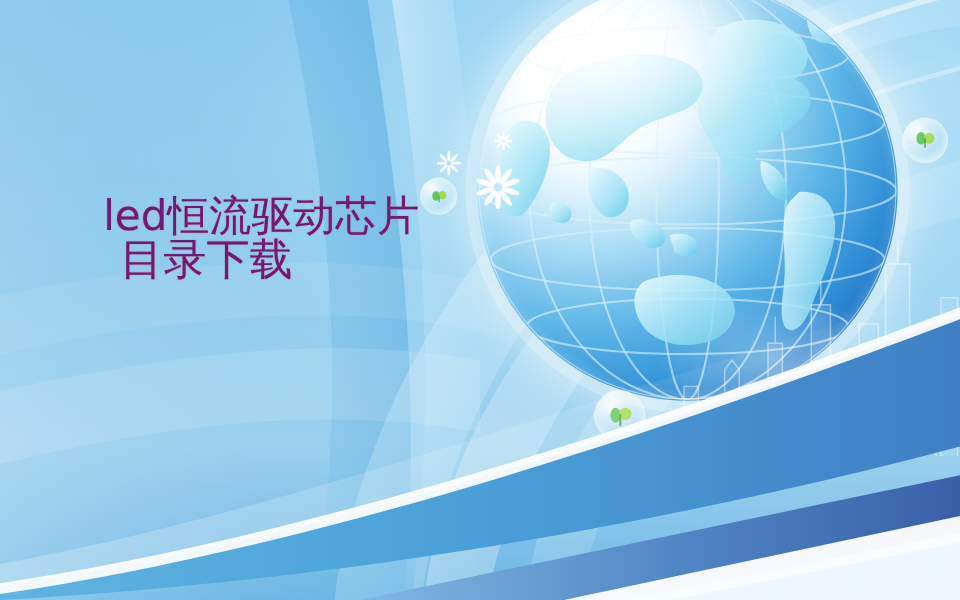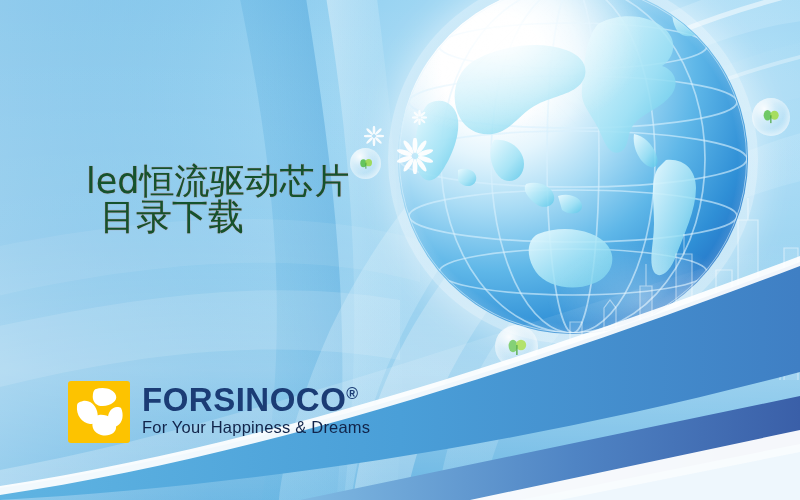--- a/index.html
+++ b/index.html
@@ -99,21 +99,21 @@
 
   
   .bands { position: absolute; inset: 0; pointer-events: none; }
 
   
   .headline {
     position: absolute;
     left: 86px;
     top: 164px;
     width: 330px;
-    color: #14532d;
+    color: #701a75;
     font-family: "DejaVu Sans", "Liberation Sans", sans-serif;
     line-height: 1.0;
     text-shadow: 0 0 1px rgba(252,22,5,0.5);
   }
   .headline .l1 {
     display: block;
     font-size: 35px;
     white-space: nowrap;
   }
   .headline .l2 {
@@ -453,30 +453,14 @@
 
     <path d="M470,500 L800,430 L800,500 Z" fill="#ffffff" opacity="0.95"></path>
     <path d="M560,500 L800,452 L800,500 Z" fill="#eef7fd"></path>
   </svg>
 
   <div class="headline">
     <span class="l1">led恒流驱动芯片</span>
     <span class="l2">目录下载</span>
   </div>
 
-  <div class="logo">
-    <div class="logo-mark">
-      <svg viewBox="0 0 62 62" width="62" height="62">
-        <g fill="#ffffff">
-          <path d="M32,8 C42,7 50,12 51,18 C52,24 44,27 36,26 C30,25 27,20 28,15 C29,11 30,9 32,8 Z" transform="rotate(-12 31 31)"></path>
-          <path d="M9,25 C8,34 14,42 22,43 C29,44 31,37 29,30 C27,23 21,19 15,20 C11,21 9,22 9,25 Z"></path>
-          <path d="M53,27 C56,33 55,42 49,45 C44,48 40,43 40,37 C40,31 44,26 49,26 C51,26 52,26 53,27 Z"></path>
-          <path d="M31,34 C39,33 47,38 48,45 C49,52 41,56 33,54 C26,52 23,46 25,40 C26,36 28,34 31,34 Z"></path>
-        </g>
-      </svg>
-    </div>
-    <div class="logo-text">
-      <span class="logo-word"><span>FORSINOCO</span><span class="reg">®</span></span>
-      <span class="logo-tag">For Your Happiness &amp; Dreams</span>
-    </div>
-  </div>
 
 </div>
 
 </body></html>

